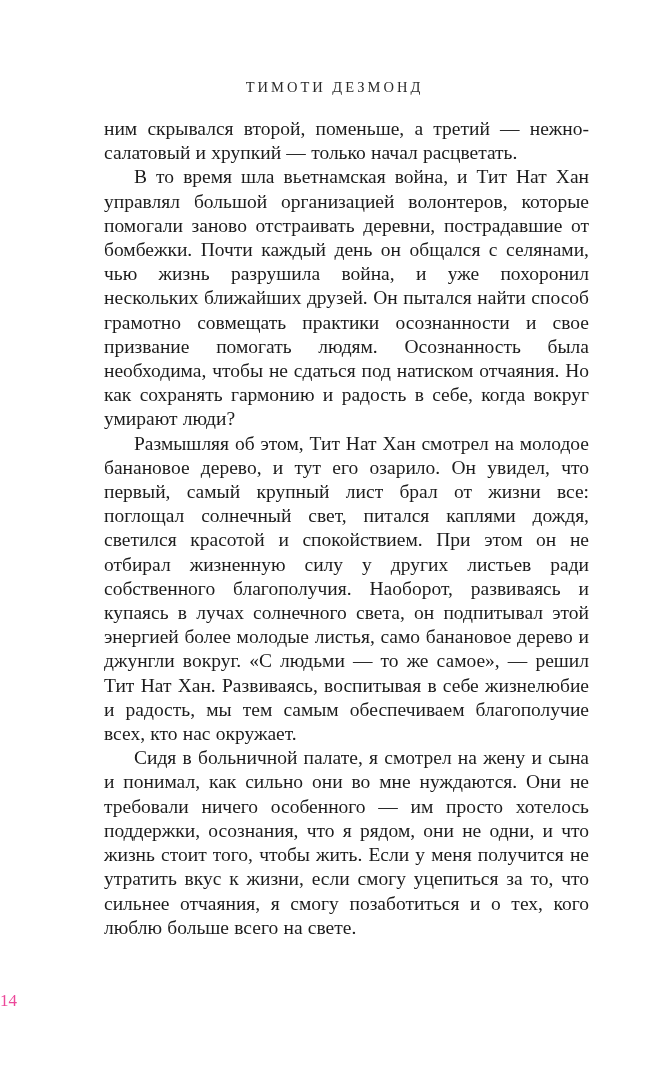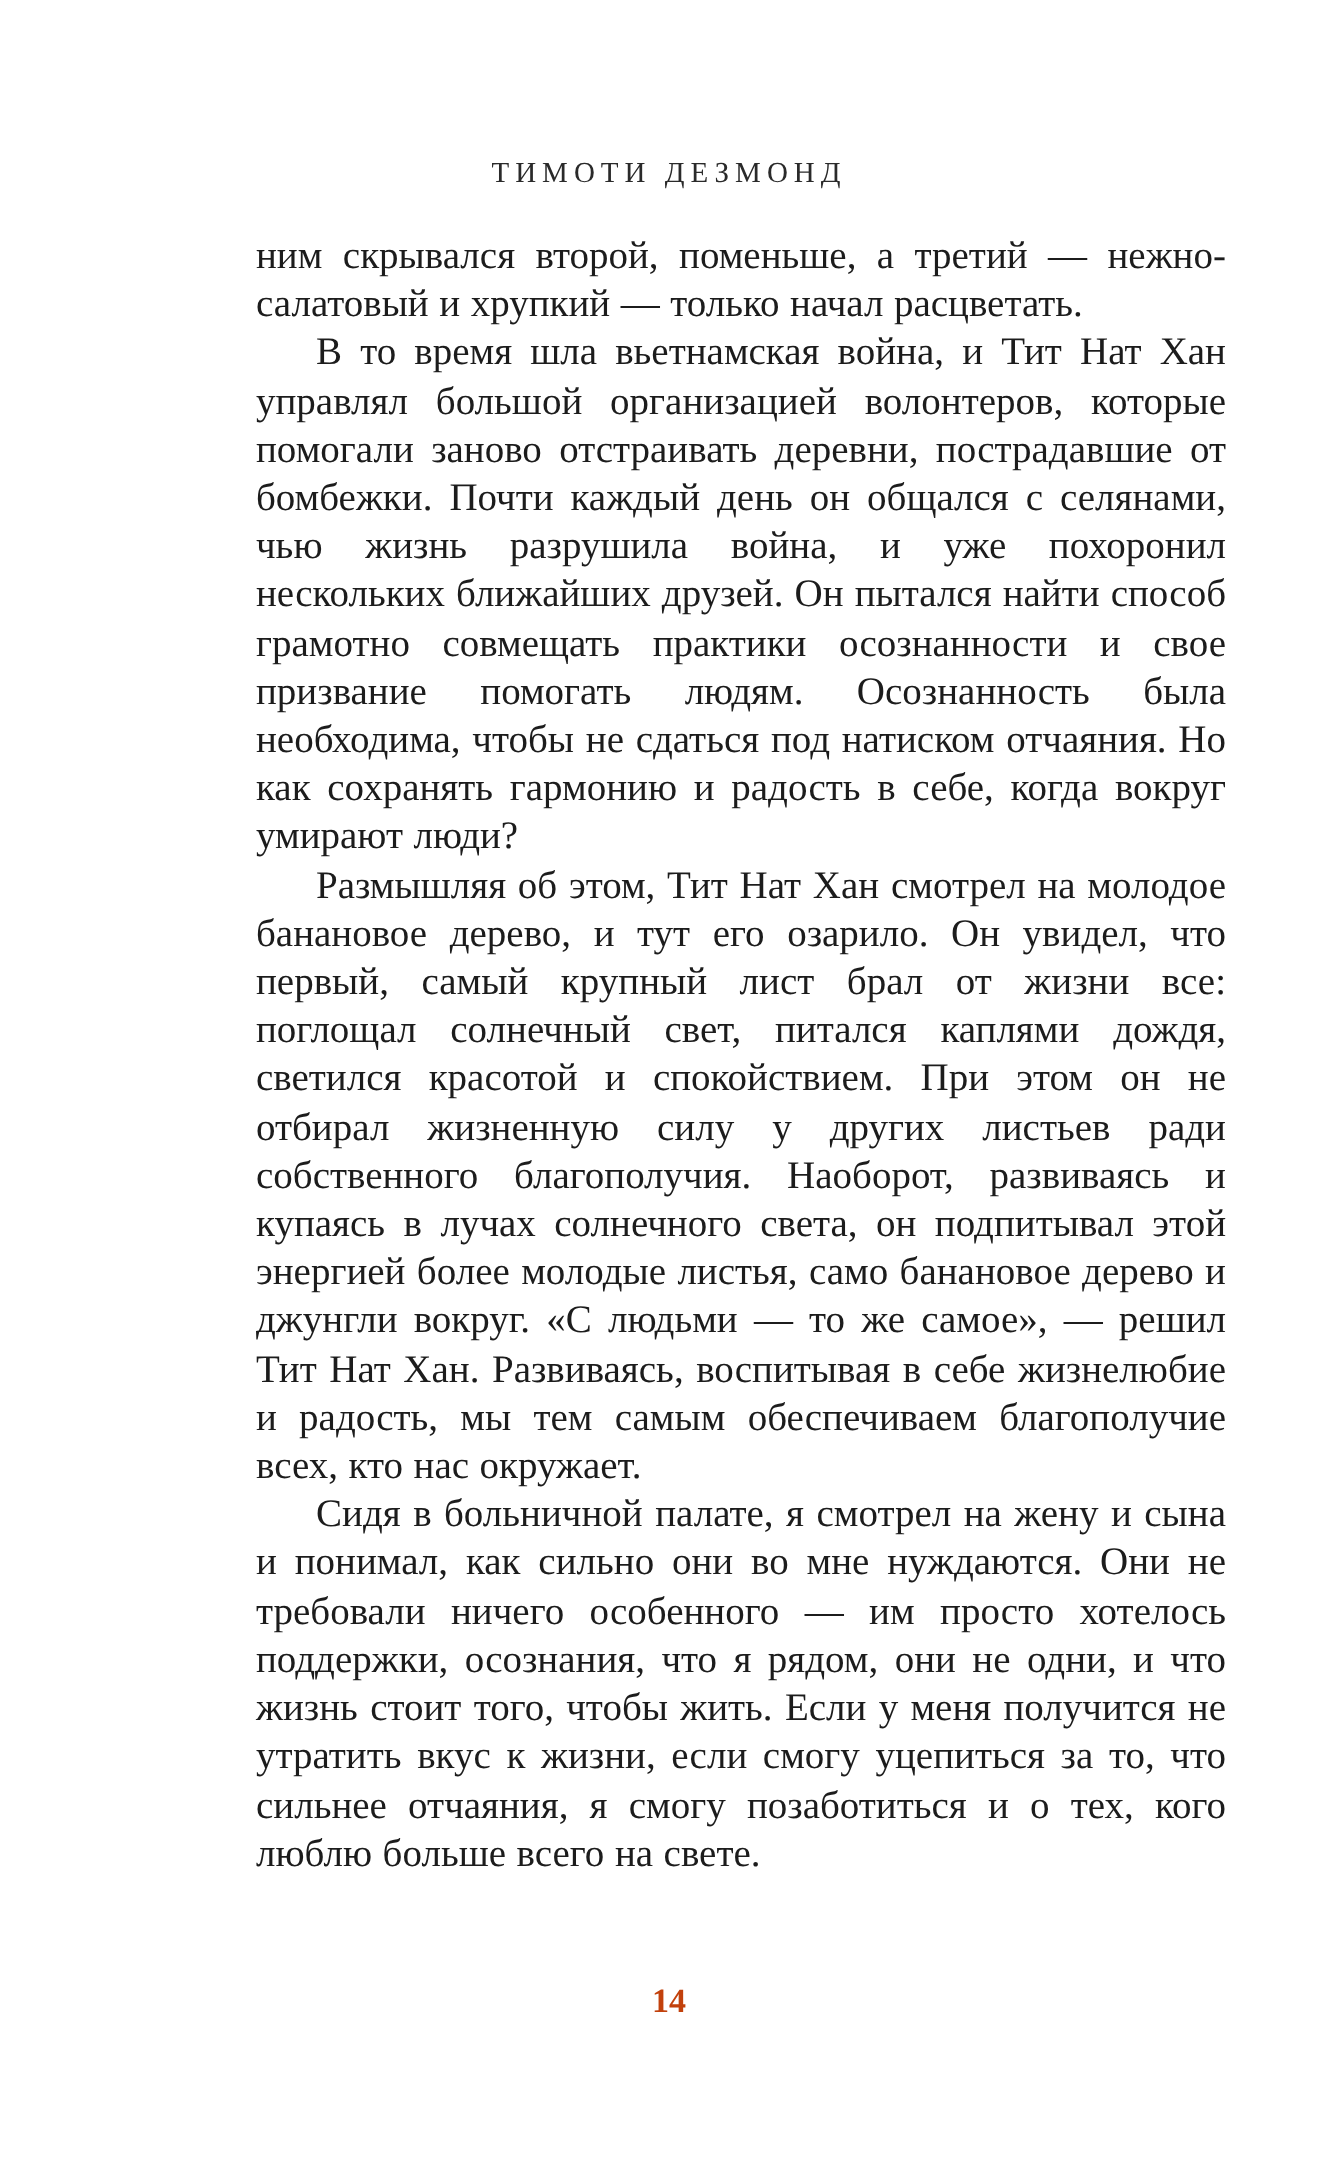--- a/index.html
+++ b/index.html
@@ -39,39 +39,37 @@
     left: 104px;
     width: 485px;
     font-size: 19.5px;
     line-height: 24.2px;
     text-align: justify;
     text-justify: inter-word;
     hyphens: auto;
     -webkit-hyphens: auto;
     word-spacing: 0.02em;
     color: #1c1c1c;
-    margin-left: 24px;
   }
   .body-text p {
     margin: 0;
     padding: 0;
     text-indent: 30px;
   }
   .body-text p.no-indent {
     text-indent: 0;
   }
   .page-number {
     position: absolute;
     top: 991px;
     left: 0;
     width: 100%;
-    text-align: center;
+    text-align: left;
     font-size: 17px;
-    color: #c2410c;
-    font-weight: bold;
+    color: #ec4899;
   }
 </style>
 </head>
 <body>
 
 <div class="page">
 
   <div class="running-header">ТИМОТИ ДЕЗМОНД</div>
 
   <div class="body-text">

